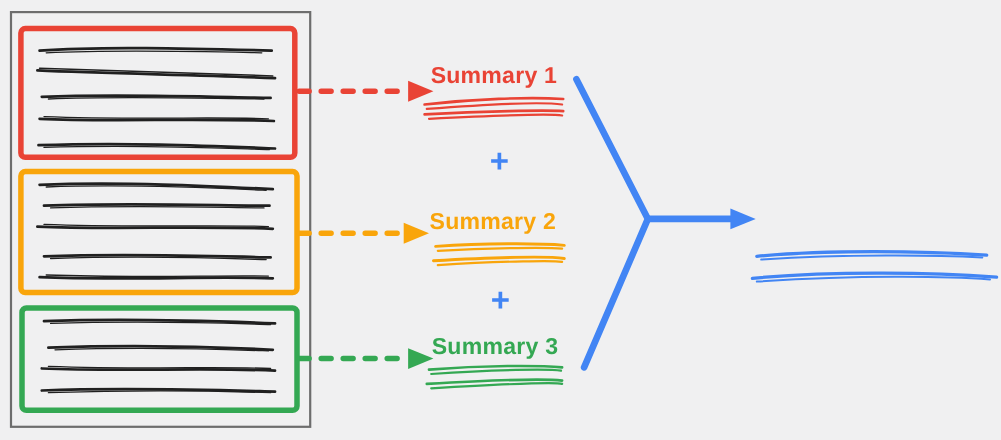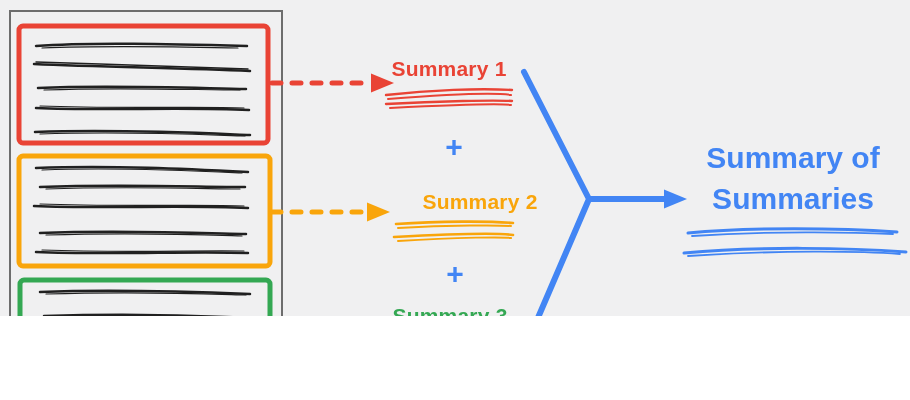--- a/index.html
+++ b/index.html
@@ -1,17 +1,17 @@
 <!DOCTYPE html>
 <html style="--background: #F0F0F1; --red: #E94335; --orange: #F9A50B; --green: #34A853; --blue: #4285F4; --ink: #202020; --document-border: #6D6D6D;"><head>
 <meta charset="utf-8">
 <style>
   html,body { margin:0; padding:0; }
   .canvas {
-    position:relative; width:910px; height:316px;
+    position:relative; width:910px; height:400px;
     background:var(--background); overflow:hidden;
     font-family:"Liberation Sans", sans-serif;
   }
   .art { position:absolute; left:0; top:0; }
   .label {
     position:absolute; transform:translate(-50%,-50%);
     font-weight:700; white-space:nowrap; letter-spacing:.2px;
   }
   .label-red    { color:var(--red);    font-size:21px; }
   .label-orange { color:var(--orange); font-size:21px; }
@@ -128,24 +128,20 @@
       <path d="M692,236 C770,231 850,232 893,234" stroke-width="1.8"></path>
       <path d="M684,253 C760,246 850,248 906,252" stroke-width="3"></path>
       <path d="M688,256 C780,250 860,251 900,254" stroke-width="1.8"></path>
     </g>
   </svg>
 
   <div class="label label-red" style="left:449px; top:69px;">Summary 1</div>
 
   <div class="label plus" style="left:454px; top:147px;">+</div>
 
-  <div class="label label-orange" style="left:480px; top:202px;text-align:center;">Summary 2</div>
+  <div class="label label-orange" style="left:448px; top:202px;text-align:center;">Summary 2</div>
 
   <div class="label plus" style="left:455px; top:274px;">+</div>
 
   <div class="label label-green" style="left:450px; top:316px;">Summary 3</div>
 
-  <div class="result-label" style="left:793px; top:178px;">
-    <div>Summary of</div>
-    <div>Summaries</div>
-  </div>
 
 </div>
 
 </body></html>

